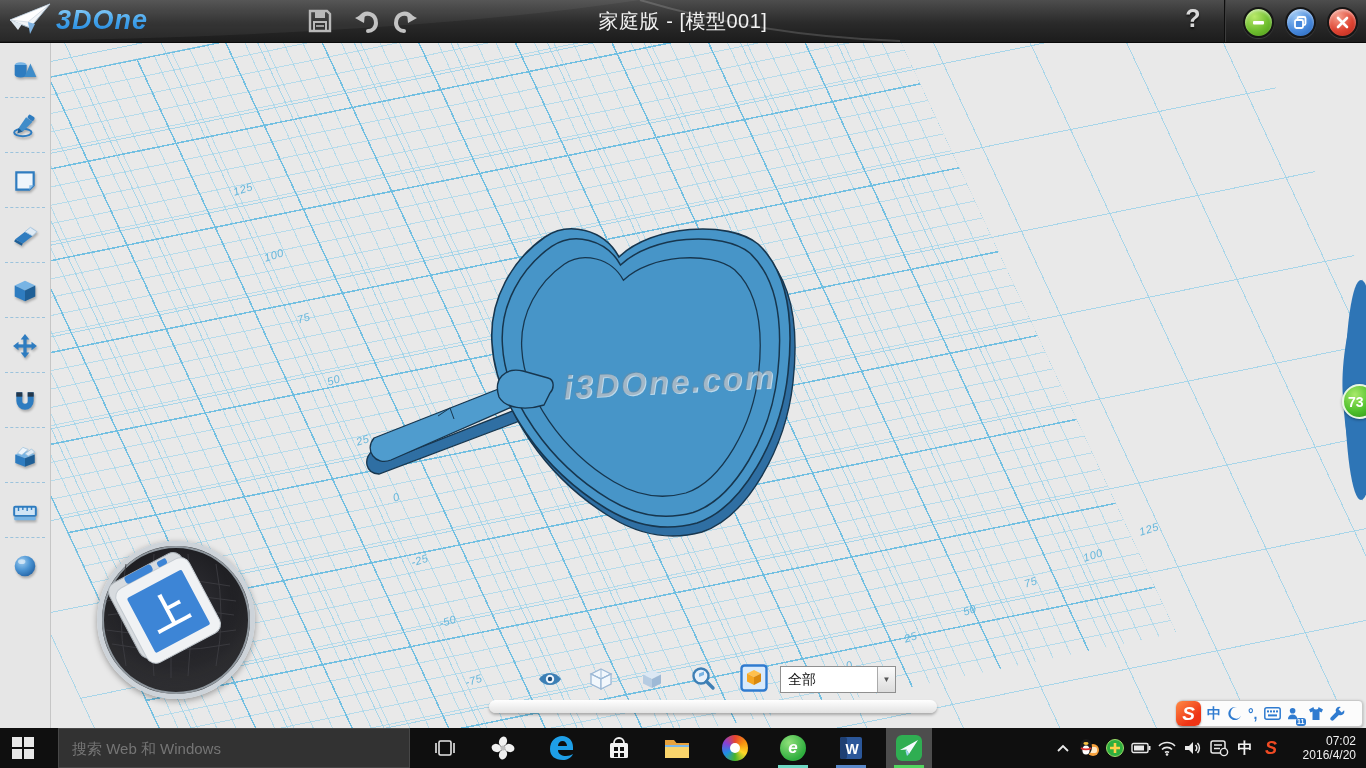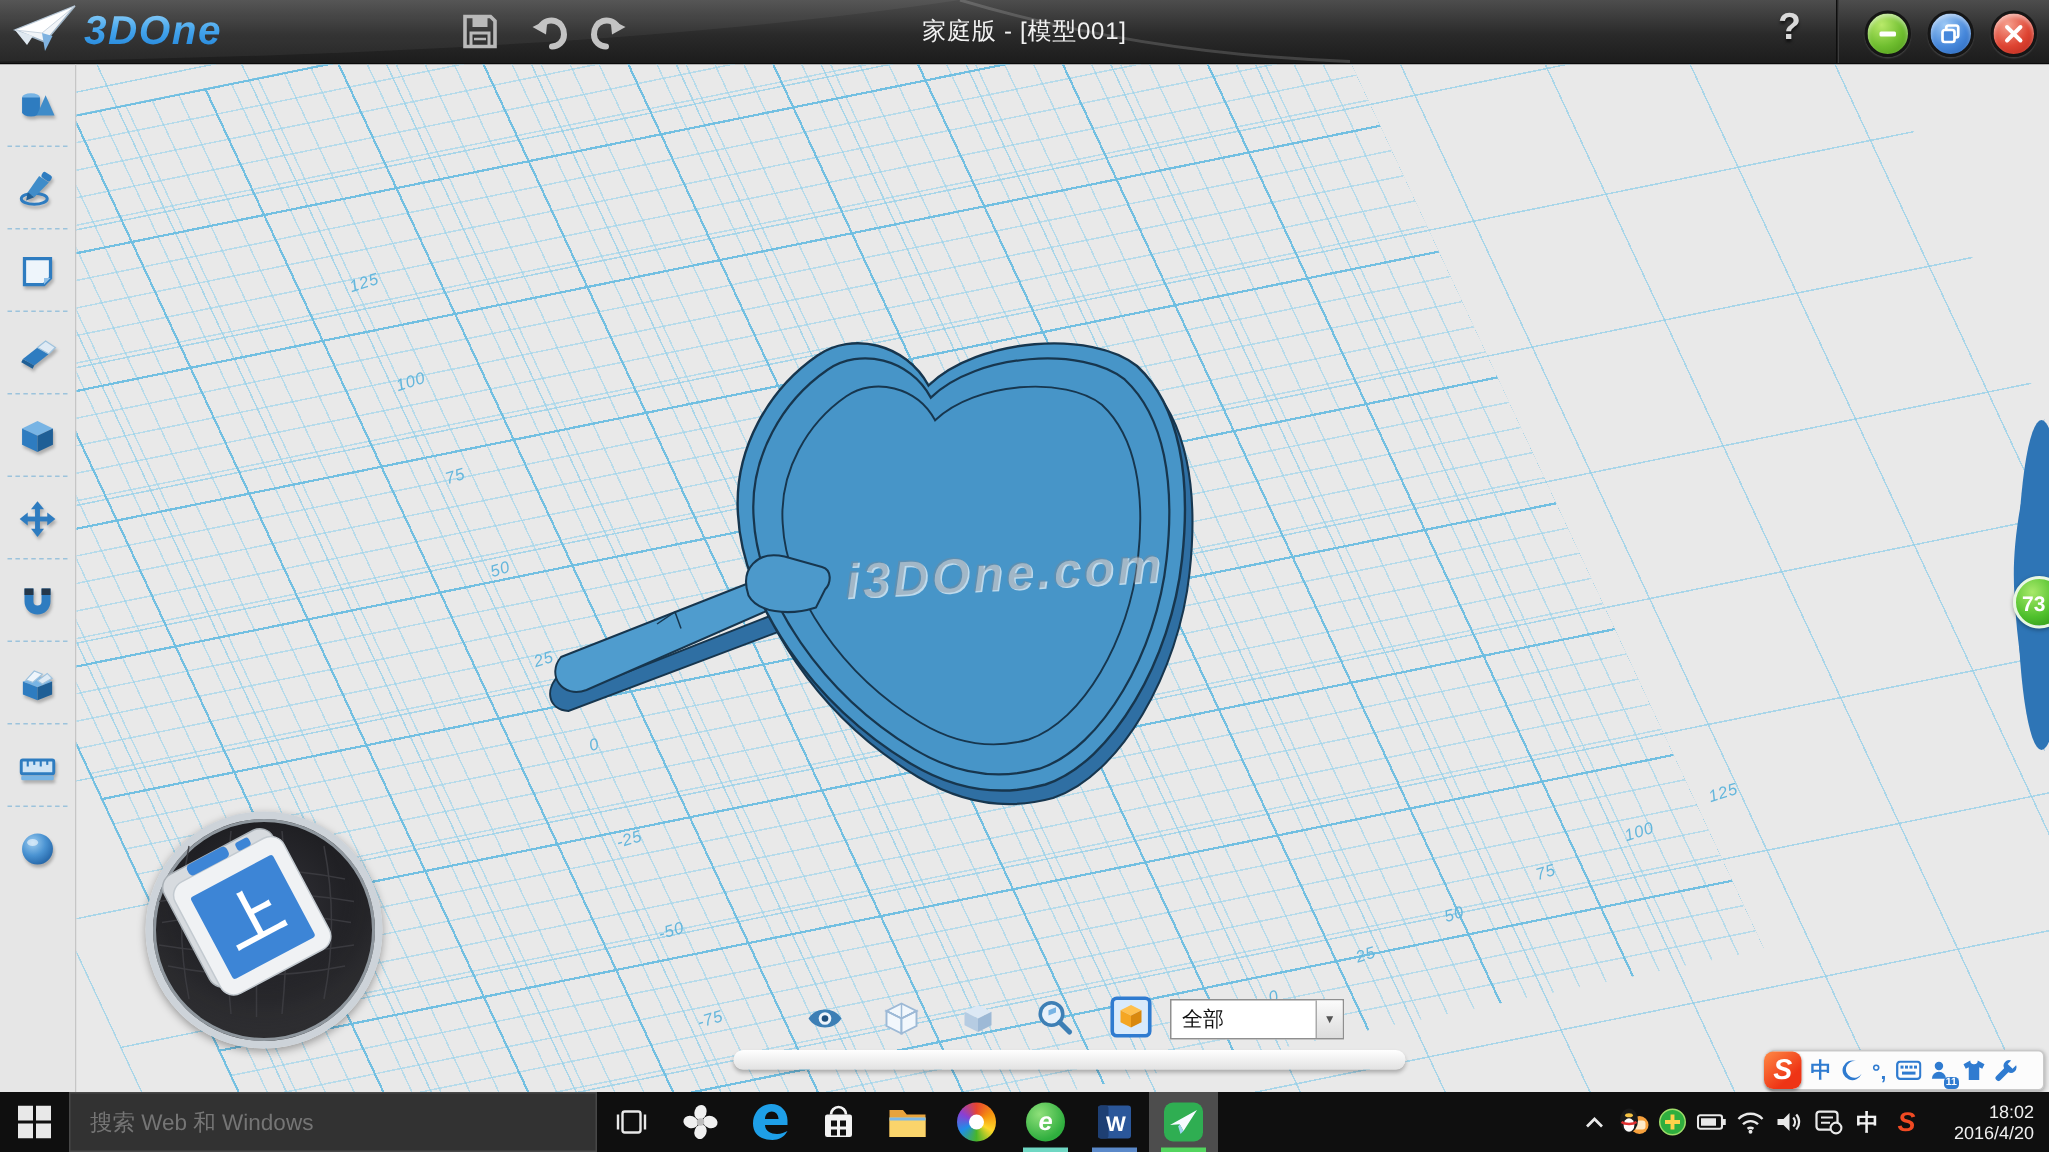--- a/index.html
+++ b/index.html
@@ -84,21 +84,21 @@
     border:1px solid #c9c9c9;border-radius:4px;box-shadow:0 1px 3px rgba(0,0,0,.3);
     display:flex;align-items:center;gap:6px;padding:0 4px;box-sizing:border-box;z-index:40;}
   #sogou .slogo{width:25px;height:25px;margin-left:-8px;border-radius:6px;
     background:linear-gradient(140deg,#ff8a45,#ee3415 70%);color:#fff;font-weight:900;
     font-size:19px;font-style:italic;display:flex;align-items:center;justify-content:center;
     box-shadow:0 1px 2px rgba(0,0,0,.35);cursor:pointer;}
   .sg-ic{color:#2f7bd0;font-weight:bold;font-size:14px;display:flex;align-items:center;
     justify-content:center;cursor:pointer;height:100%;}
   
   #taskbar{position:absolute;left:0;top:728px;width:1366px;height:40px;background:#0f0f0f;
-    display:flex;align-items:center;z-index:50;}
+    display:flex;align-items:center;z-index:50;gap:12px;}
   #start-btn{width:46px;height:40px;display:flex;align-items:center;justify-content:center;cursor:pointer;}
   #tb-search{width:352px;height:40px;background:#323232;border:1px solid #474747;box-sizing:border-box;
     display:flex;align-items:center;}
   #tb-search input{background:transparent;border:none;outline:none;color:#b9b9b9;font-size:15px;
     padding-left:13px;width:100%;font-family:inherit;}
   .tb-app{width:46px;height:40px;display:flex;align-items:center;justify-content:center;
     cursor:pointer;position:relative;}
   .tb-app .runline{position:absolute;left:8px;right:8px;bottom:0;height:3px;}
   #app-3done{background:#4d4d4d;}
   #tray{margin-left:auto;display:flex;align-items:center;height:40px;}
@@ -143,21 +143,21 @@
       </svg>
     </div>
     <div class="tb-btn" style="left:390px;">
       <svg width="28" height="26" viewBox="0 0 28 26">
         <path d="M20,10 C14,2 4,6 4,15 C4,20 8,23 12,23" fill="none" stroke="#c3c3c3" stroke-width="4" stroke-linecap="round"></path>
         <polygon points="25,10 15,5 16,15" fill="#c3c3c3"></polygon>
       </svg>
     </div>
 
     <div style="position:absolute;left:0;top:0;width:100%;height:42px;display:flex;align-items:center;justify-content:center;pointer-events:none;">
-      <span style="color:#f2f2f2;font-size:16px;letter-spacing:.5px;">家庭版 - [模型001]</span>
+      <span style="color:#f2f2f2;font-size:20px;letter-spacing:.5px;">家庭版 - [模型001]</span>
     </div>
 
     <div id="help-btn">
       <span>?</span>
     </div>
     <div id="tb-divider"></div>
 
     <div class="winbtn" id="btn-min">
       <svg width="15" height="15" viewBox="0 0 15 15">
         <rect x="2" y="6" width="11" height="3.4" rx="1" fill="#fff"></rect>
@@ -574,18 +574,18 @@
           <circle cx="15" cy="13" r="3.6" fill="#0f0f0f" stroke="#e9e9e9" stroke-width="1.4"></circle>
         </svg>
       </div>
       <div class="tray-ic">
         <span class="cnmark">中</span>
       </div>
       <div class="tray-ic">
         <span style="color:#f04a23;font-weight:900;font-size:18px;font-style:italic;">S</span>
       </div>
       <div id="clock">
-        <div>18:02</div>
+        <div>07:02</div>
         <div>2016/4/20</div>
       </div>
     </div>
   </div>
 </div>
 
 </body></html>

